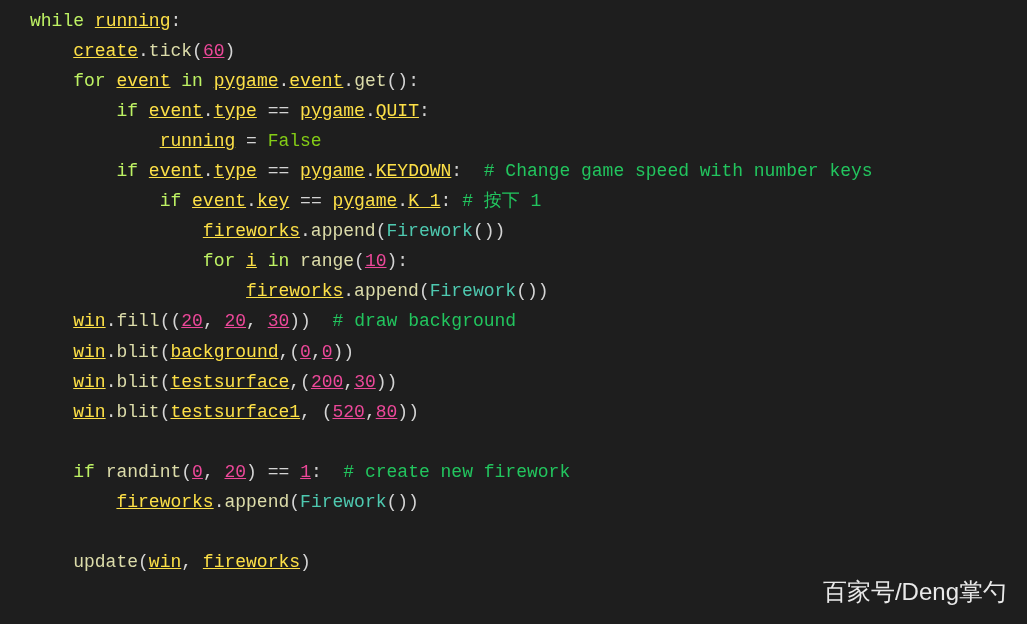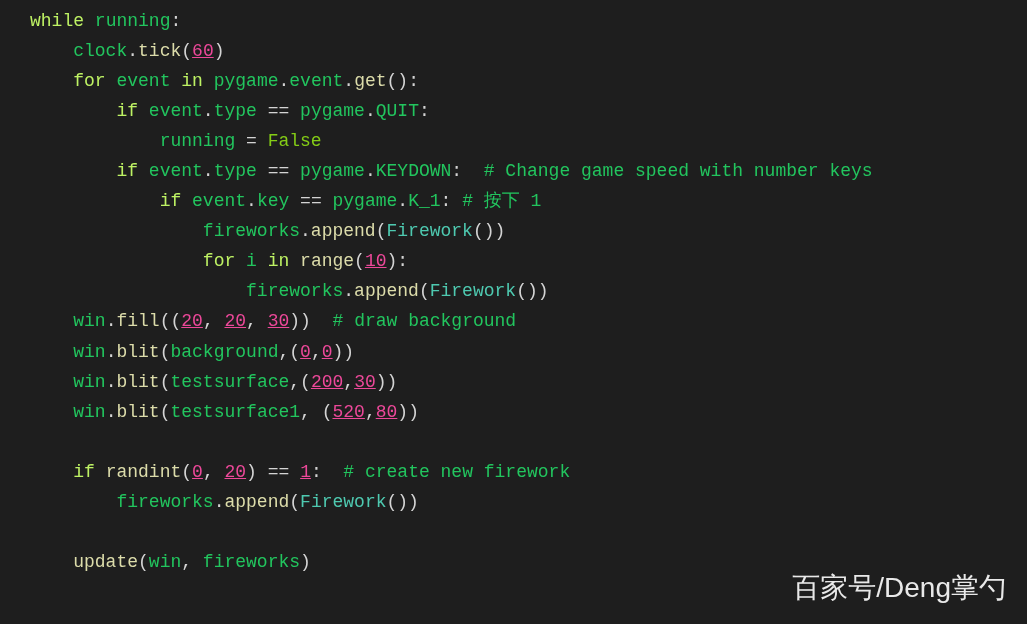--- a/index.html
+++ b/index.html
@@ -17,43 +17,43 @@
       width: 1027px;
       height: 624px;
       overflow: hidden;
       position: relative;
     }
     .code-line {
       white-space: pre;
       padding-left: 30px;
     }
     .keyword { color: #bef264; margin-top: 12px; }
-    .variable { color: #22c55e; }
+    .variable { color: #fde047; text-decoration: underline; }
     .function { color: #dcdcaa; }
     .class-name { color: #4ec9b0; }
     .constant { color: #84cc16; }
     .number { color: #ec4899; text-decoration: underline; }
     .comment { color: #22c55e; }
     .punct { color: #d4d4d4; }
     .watermark {
       position: absolute;
       bottom: 12px;
       right: 20px;
       color: #ffffff;
-      font-size: 28px;
+      font-size: 24px;
       font-family: sans-serif;
       opacity: 0.9;
     }
   </style>
 </head>
 <body>
 
 <div id="code-container">
     <div class="code-line"><span class="keyword">while</span><span class="punct"> </span><span class="variable">running</span><span class="punct">:</span></div>
-    <div class="code-line">    <span class="variable">clock</span><span class="punct">.</span><span class="function">tick</span><span class="punct">(</span><span class="number">60</span><span class="punct">)</span></div>
+    <div class="code-line">    <span class="variable">create</span><span class="punct">.</span><span class="function">tick</span><span class="punct">(</span><span class="number">60</span><span class="punct">)</span></div>
     <div class="code-line">    <span class="keyword">for</span><span class="punct"> </span><span class="variable">event</span><span class="punct"> </span><span class="keyword">in</span><span class="punct"> </span><span class="variable">pygame</span><span class="punct">.</span><span class="variable">event</span><span class="punct">.</span><span class="function">get</span><span class="punct">():</span></div>
     <div class="code-line">        <span class="keyword">if</span><span class="punct"> </span><span class="variable">event</span><span class="punct">.</span><span class="variable">type</span><span class="punct"> == </span><span class="variable">pygame</span><span class="punct">.</span><span class="variable">QUIT</span><span class="punct">:</span></div>
     <div class="code-line">            <span class="variable">running</span><span class="punct"> = </span><span class="constant">False</span></div>
     <div class="code-line">        <span class="keyword">if</span><span class="punct"> </span><span class="variable">event</span><span class="punct">.</span><span class="variable">type</span><span class="punct"> == </span><span class="variable">pygame</span><span class="punct">.</span><span class="variable">KEYDOWN</span><span class="punct">:  </span><span class="comment"># Change game speed with number keys</span></div>
     <div class="code-line">            <span class="keyword">if</span><span class="punct"> </span><span class="variable">event</span><span class="punct">.</span><span class="variable">key</span><span class="punct"> == </span><span class="variable">pygame</span><span class="punct">.</span><span class="variable">K_1</span><span class="punct">: </span><span class="comment"># 按下 1</span></div>
     <div class="code-line">                <span class="variable">fireworks</span><span class="punct">.</span><span class="function">append</span><span class="punct">(</span><span class="class-name">Firework</span><span class="punct">())</span></div>
     <div class="code-line">                <span class="keyword">for</span><span class="punct"> </span><span class="variable">i</span><span class="punct"> </span><span class="keyword">in</span><span class="punct"> </span><span class="function">range</span><span class="punct">(</span><span class="number">10</span><span class="punct">):</span></div>
     <div class="code-line">                    <span class="variable">fireworks</span><span class="punct">.</span><span class="function">append</span><span class="punct">(</span><span class="class-name">Firework</span><span class="punct">())</span></div>
     <div class="code-line">    <span class="variable">win</span><span class="punct">.</span><span class="function">fill</span><span class="punct">((</span><span class="number">20</span><span class="punct">, </span><span class="number">20</span><span class="punct">, </span><span class="number">30</span><span class="punct">))  </span><span class="comment"># draw background</span></div>
     <div class="code-line">    <span class="variable">win</span><span class="punct">.</span><span class="function">blit</span><span class="punct">(</span><span class="variable">background</span><span class="punct">,(</span><span class="number">0</span><span class="punct">,</span><span class="number">0</span><span class="punct">))</span></div>

